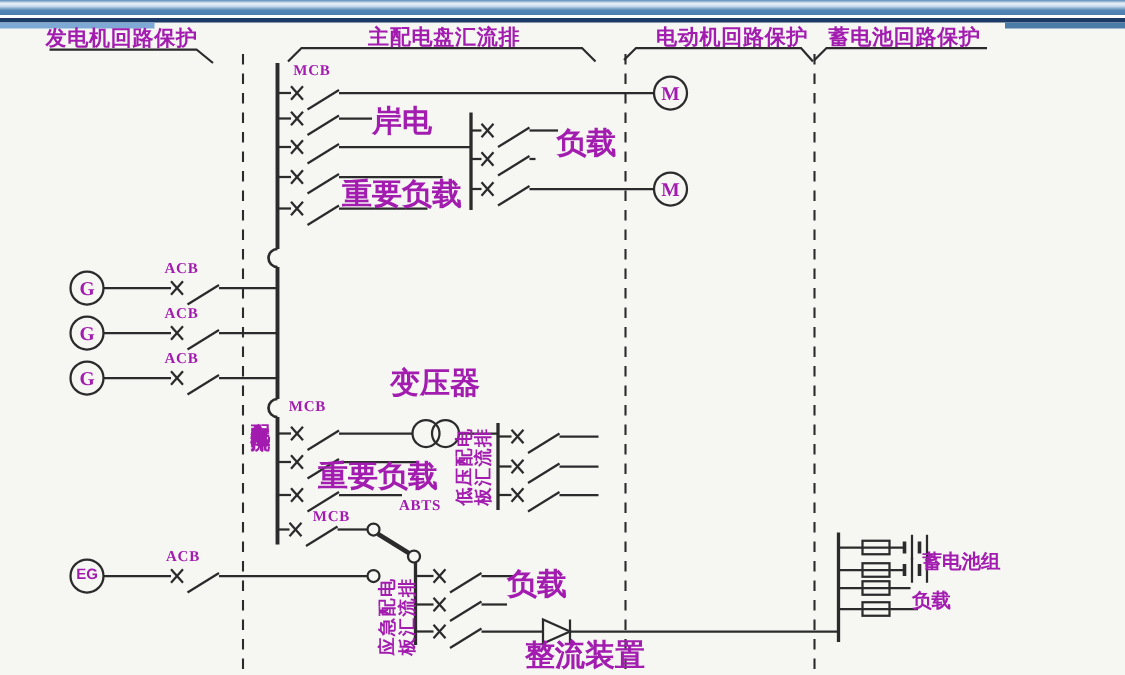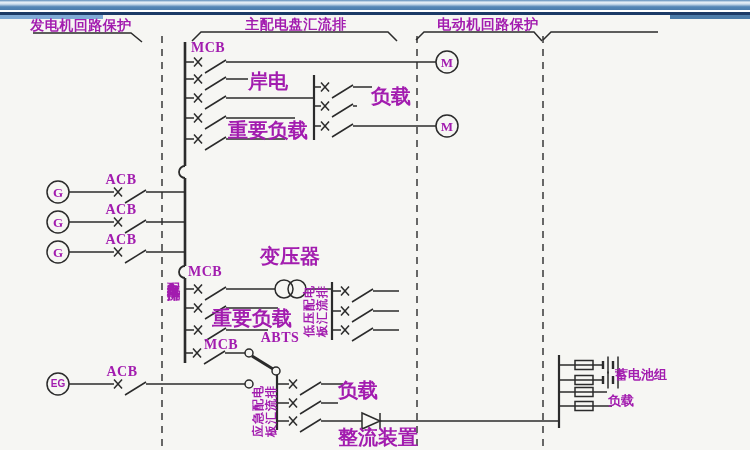--- a/index.html
+++ b/index.html
@@ -12,21 +12,21 @@
   .band-grad{position:absolute;left:0;top:0;width:750px;height:10px;
     background:linear-gradient(180deg,#5a8ab8 0%,#e6eff7 22%,#cfdfee 40%,#5486b6 68%,#4b7dae 100%);}
   .band-white{position:absolute;left:0;top:10px;width:750px;height:2px;background:#ffffff;}
   .band-navy{position:absolute;left:0;top:12px;width:750px;height:3px;background:#1c3a66;}
   .band-left{position:absolute;left:0;top:15px;width:103px;height:4px;background:#7ea9d5;}
   .band-right{position:absolute;left:670px;top:15px;width:80px;height:4px;background:#4c7ba8;}
 
   svg{position:absolute;left:0;top:0;}
   .lbl{position:absolute;transform:translate(-50%,-50%);white-space:nowrap;line-height:1;}
   .hdr{font-weight:700;font-size:14px;letter-spacing:0.5px;}
-  .lat{font-family:"Liberation Serif",serif;font-weight:700;font-size:14px;letter-spacing:0.5px;}
+  .lat{font-family:"Liberation Serif",serif;font-weight:700;font-size:10px;letter-spacing:0.5px;}
   .lat-sm{font-family:"Liberation Serif",serif;font-weight:700;font-size:13px;}
   .lat-xs{font-family:Liberation Sans, sans-serif;font-weight:700;font-size:10px;}
   .cn{font-weight:700;font-size:20px;}
   .cn-sm{font-weight:700;font-size:13px;}
   .rot{position:absolute;transform:translate(-50%,-50%) rotate(-90deg);white-space:nowrap;
        font-weight:700;font-size:12px;letter-spacing:1px;line-height:1;}
   .vert{position:absolute;writing-mode:vertical-rl;text-orientation:upright;
        font-weight:700;font-size:13px;letter-spacing:1px;line-height:14px;}
 </style>
 </head>
@@ -226,20 +226,21 @@
         <rect x="575" y="387.5" width="18" height="9"></rect>
         <line x1="559" y1="406" x2="612" y2="406"></line>
         <rect x="575" y="401.5" width="18" height="9"></rect>
       </g>
     </g>
   </svg>
 
   <div class="lbl hdr" style="left:81px;top:25px">发电机回路保护</div>
   <div class="lbl hdr" style="left:296px;top:24px">主配电盘汇流排</div>
   <div class="lbl hdr" style="left:488px;top:24px">电动机回路保护</div>
+  <div class="lbl hdr" style="left:603px;top:24px">蓄电池回路保护</div>
 
   <div class="lbl lat" style="left:208px;top:48px">MCB</div>
   <div class="lbl lat" style="left:121px;top:180px">ACB</div>
   <div class="lbl lat" style="left:121px;top:210px">ACB</div>
   <div class="lbl lat" style="left:121px;top:240px">ACB</div>
   <div class="lbl lat" style="left:122px;top:372px">ACB</div>
   <div class="lbl lat" style="left:205px;top:272px">MCB</div>
   <div class="lbl lat" style="left:221px;top:345px">MCB</div>
   <div class="lbl lat" style="left:280px;top:338px">ABTS</div>
 
@@ -249,21 +250,21 @@
   <div class="lbl lat-xs" style="left:58px;top:384px">EG</div>
   <div class="lbl lat-sm" style="left:447px;top:62px">M</div>
   <div class="lbl lat-sm" style="left:447px;top:126px">M</div>
 
   <div class="lbl cn" style="left:268px;top:81px">岸电</div>
   <div class="lbl cn" style="left:268px;top:130px">重要负载</div>
   <div class="lbl cn" style="left:391px;top:96px">负载</div>
   <div class="lbl cn" style="left:290px;top:256px">变压器</div>
   <div class="lbl cn" style="left:252px;top:318px">重要负载</div>
   <div class="lbl cn" style="left:358px;top:390px">负载</div>
-  <div class="lbl cn" style="left:378px;top:437px">整流装置</div>
+  <div class="lbl cn" style="left:390px;top:437px">整流装置</div>
   <div class="lbl cn-sm" style="left:641px;top:374px">蓄电池组</div>
   <div class="lbl cn-sm" style="left:621px;top:400px">负载</div>
 
   <div class="vert" style="left:166px;top:271px">主配电盘汇流排</div>
   <div class="rot" style="left:309px;top:311px">低压配电</div>
   <div class="rot" style="left:322px;top:311px">板汇流排</div>
   <div class="rot" style="left:258px;top:411px">应急配电</div>
   <div class="rot" style="left:271px;top:411px">板汇流排</div>
 
 </div>

